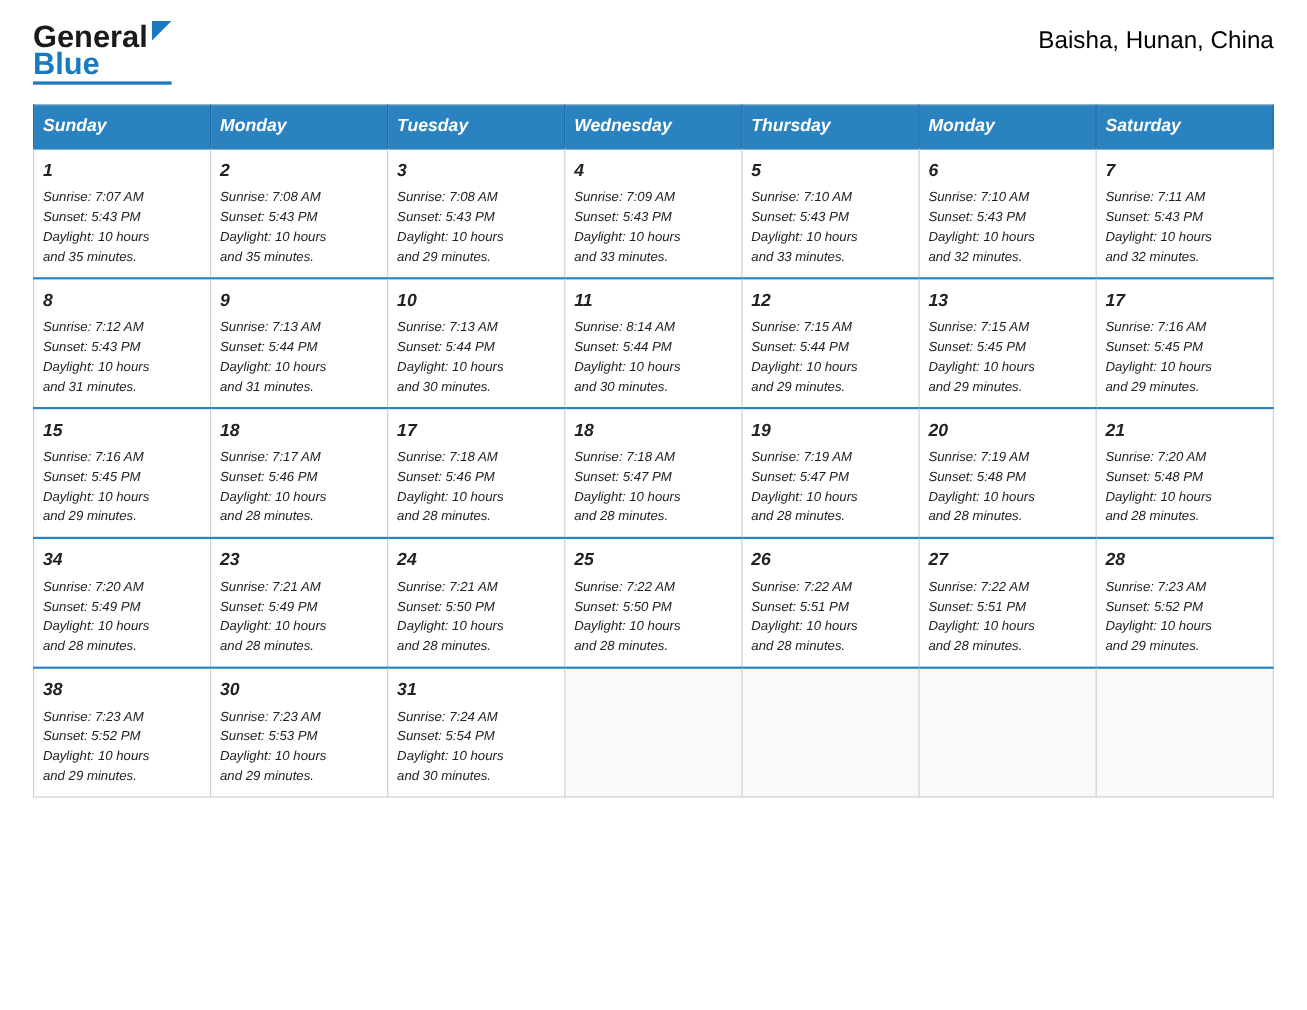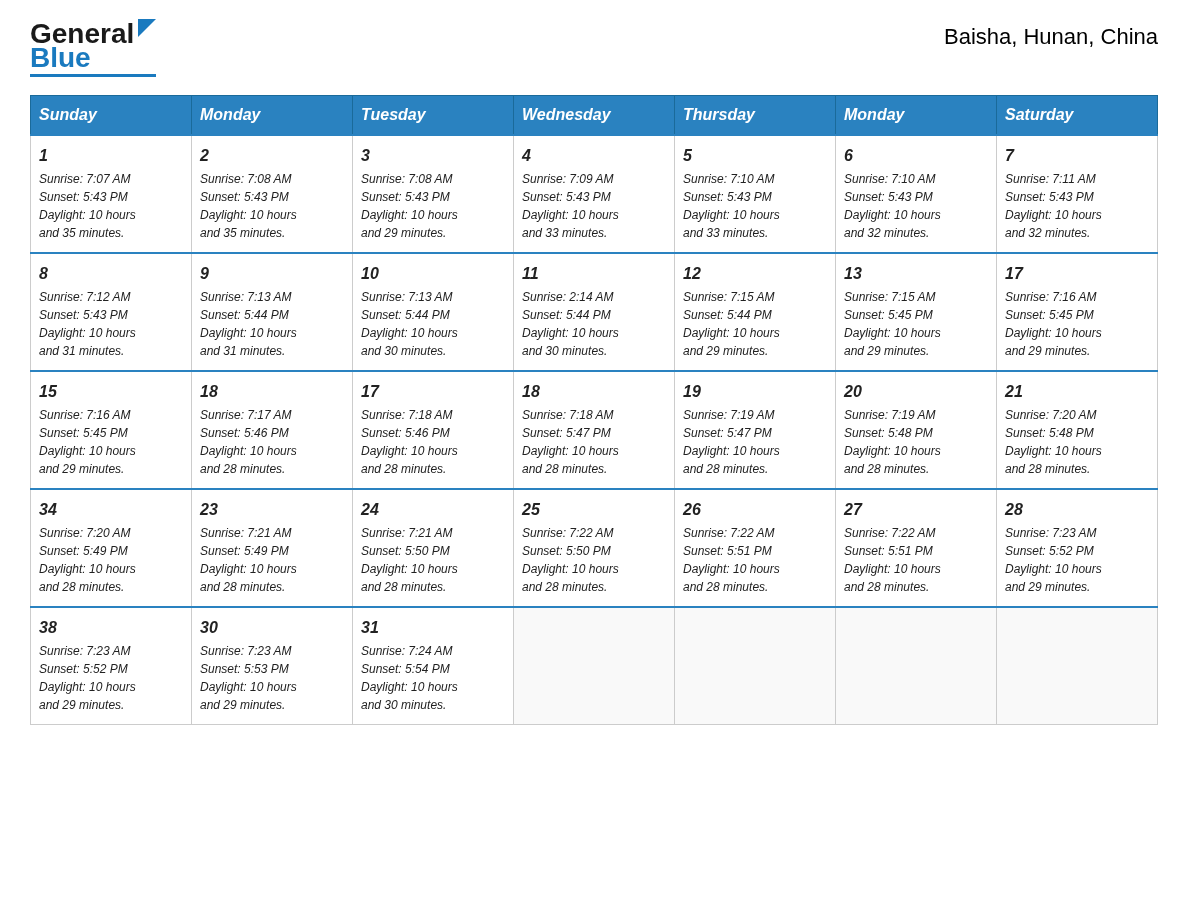--- a/index.html
+++ b/index.html
@@ -223,21 +223,21 @@
           <div class="day-info">
             <span style="display: block;">Sunrise: 7:13 AM</span>
             <span style="display: block;">Sunset: 5:44 PM</span>
             <span style="display: block;">Daylight: 10 hours</span>
             <span style="display: block;">and 30 minutes.</span>
           </div>
         </td>
         <td>
           <span class="day-num">11</span>
           <div class="day-info">
-            <span style="display: block;">Sunrise: 2:14 AM</span>
+            <span style="display: block;">Sunrise: 8:14 AM</span>
             <span style="display: block;">Sunset: 5:44 PM</span>
             <span style="display: block;">Daylight: 10 hours</span>
             <span style="display: block;">and 30 minutes.</span>
           </div>
         </td>
         <td>
           <span class="day-num">12</span>
           <div class="day-info">
             <span style="display: block;">Sunrise: 7:15 AM</span>
             <span style="display: block;">Sunset: 5:44 PM</span>

